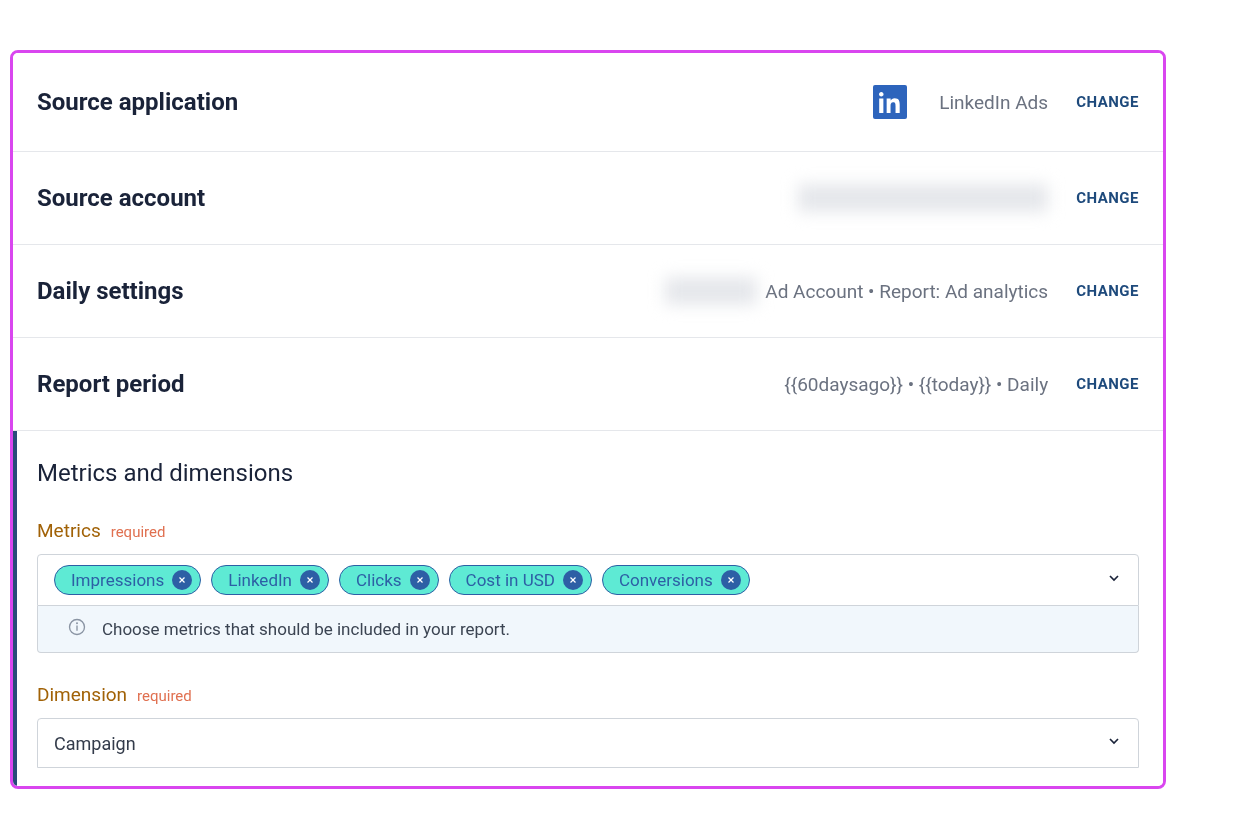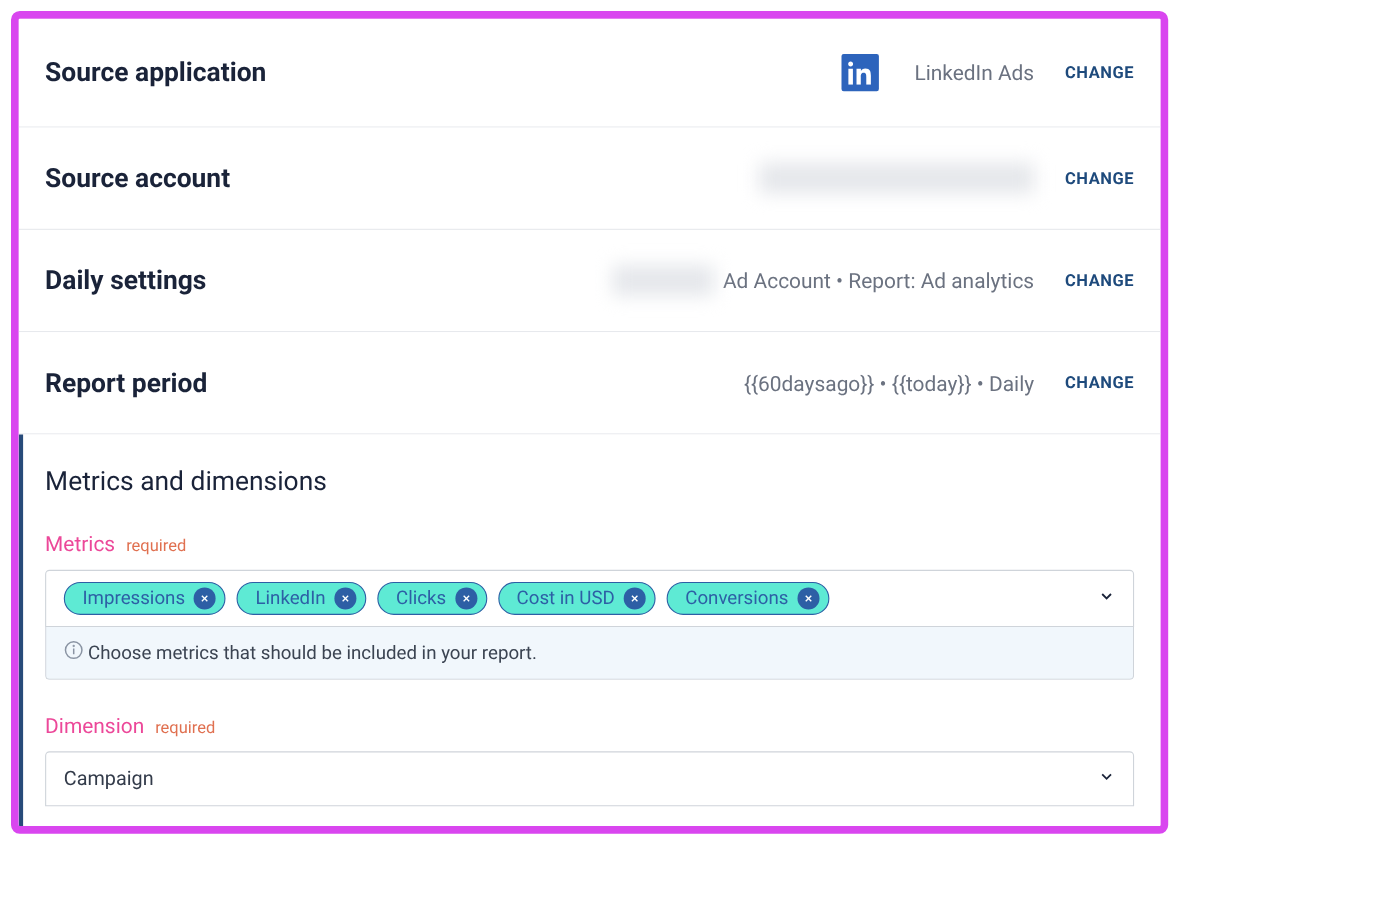--- a/index.html
+++ b/index.html
@@ -3,25 +3,26 @@
   <meta charset="utf-8">
   <style>
     * { box-sizing: border-box; margin: 0; padding: 0; }
     body {
       font-family: -apple-system, BlinkMacSystemFont, "Segoe UI", Roboto, Helvetica, Arial, sans-serif;
       background: #fff;
       color: #111827;
       padding: 10px;
     }
     .container {
-      width: 1052px;
-      border: 7px solid #d946ef;
+      width: 1156px;
+      border: 3px solid #d946ef;
       border-radius: 8px;
       overflow: hidden;
       background: #fff;
+      margin-top: 40px;
     }
     .row {
       display: flex;
       align-items: center;
       justify-content: space-between;
       padding: 32px 24px;
       border-bottom: 1px solid #e5e7eb;
       background: #fff;
     }
     .row:last-child { border-bottom: none; }
@@ -97,21 +98,21 @@
       margin-bottom: 32px;
     }
     .field-label-wrap {
       display: flex;
       align-items: baseline;
       gap: 10px;
       margin-bottom: 12px;
     }
     .field-label {
       font-size: 19px;
-      color: #ec4899;
+      color: #a16207;
       font-weight: 400;
     }
     .required-tag {
       font-size: 15px;
       color: #e07050;
     }
     .select-box {
       border: 1px solid #cfd4da;
       border-radius: 4px 4px 0 0;
       background: #fff;
@@ -154,24 +155,24 @@
     }
     .select-value {
       font-size: 18px;
       color: #333b4a;
     }
     .hint-box {
       border: 1px solid #cfd4da;
       border-top: none;
       border-radius: 0 0 4px 4px;
       background: #f1f7fc;
-      padding: 12px 16px;
-      display: flex;
-      align-items: center;
-      gap: 4px;
+      padding: 12px 30px;
+      display: flex;
+      align-items: center;
+      gap: 16px;
       font-size: 17px;
       color: #3b4452;
       margin-bottom: 30px;
     }
     .hint-box:last-of-type { margin-bottom: 0; }
     .info-icon {
       color: #8a94a3;
       flex-shrink: 0;
     }
   </style>

